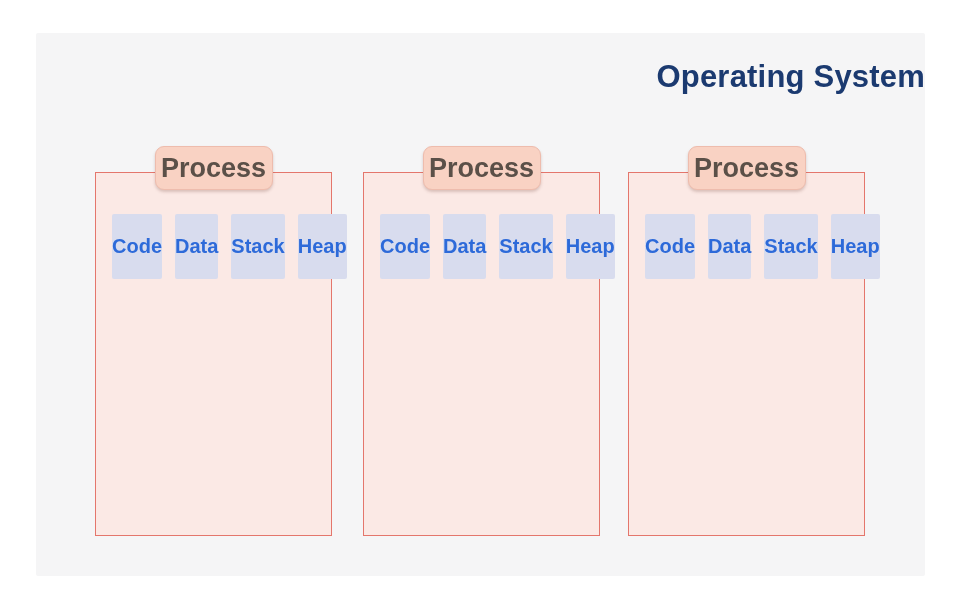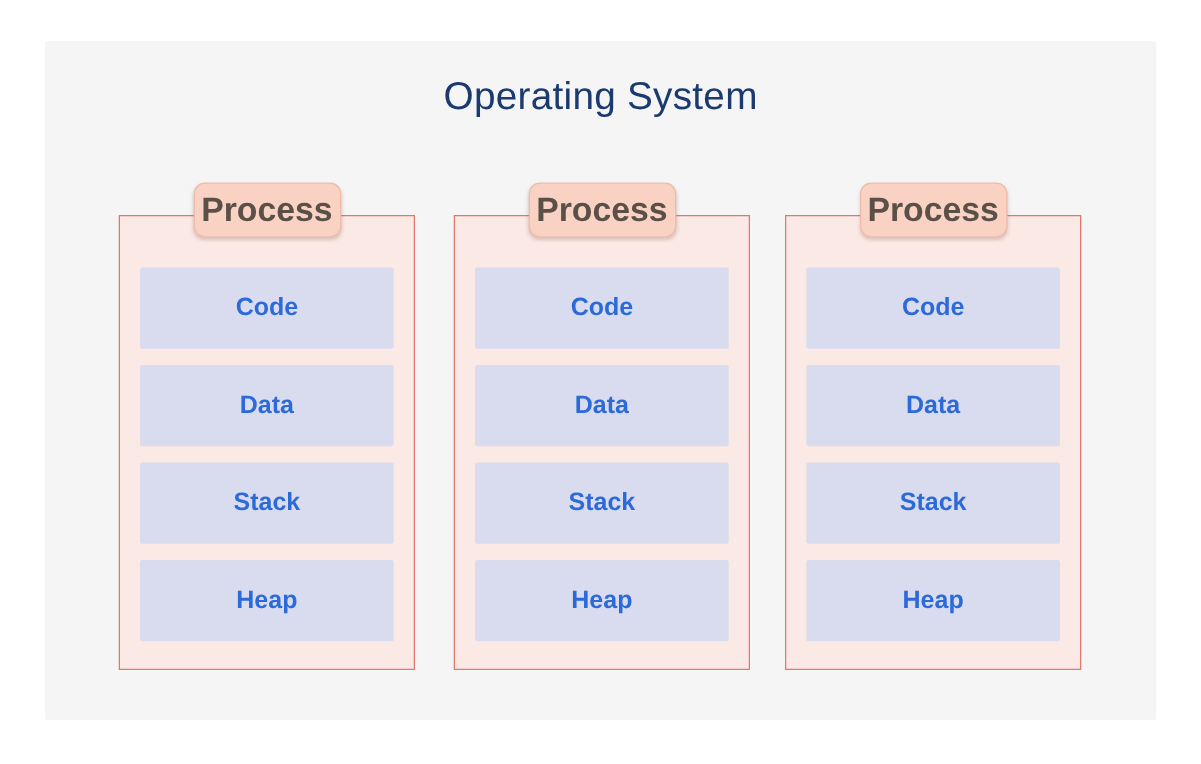--- a/index.html
+++ b/index.html
@@ -19,23 +19,23 @@
     width: 889px;
     height: 543px;
     background: var(--panel-bg, #f5f5f6);
     border-radius: 2px;
   }
   .title {
     position: absolute;
     top: 26px;
     left: 0;
     width: 100%;
-    text-align: center;
+    text-align: right;
     font-size: 31px;
-    font-weight: normal;
+    font-weight: bold;
     color: var(--title-color, #1b3a70);
     letter-spacing: 0.2px;
   }
   .card {
     position: absolute;
     top: 139px;
     width: 237px;
     height: 364px;
     background: var(--process-fill, #fbe9e5);
     border: 1.5px solid var(--process-border, #e4766c);
@@ -61,21 +61,20 @@
     font-size: 27px;
     font-weight: bold;
     color: var(--tab-text, #5b5048);
   }
   .segments {
     position: absolute;
     top: 41px;
     left: 16px;
     right: 16px;
     display: flex;
-    flex-direction: column;
     gap: 13px;
   }
   .segment {
     height: 65px;
     background: var(--segment-fill, #d8dcee);
     border-radius: 2px;
     display: flex;
     align-items: center;
     justify-content: center;
     font-size: 20px;

